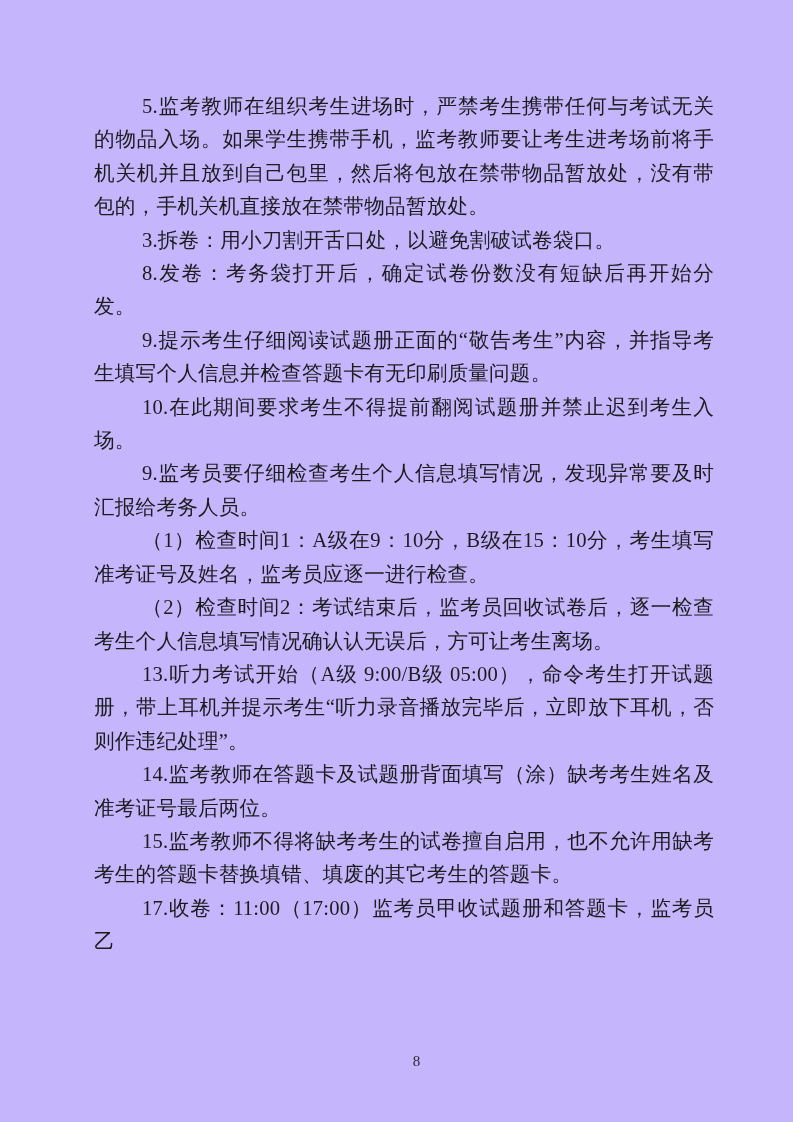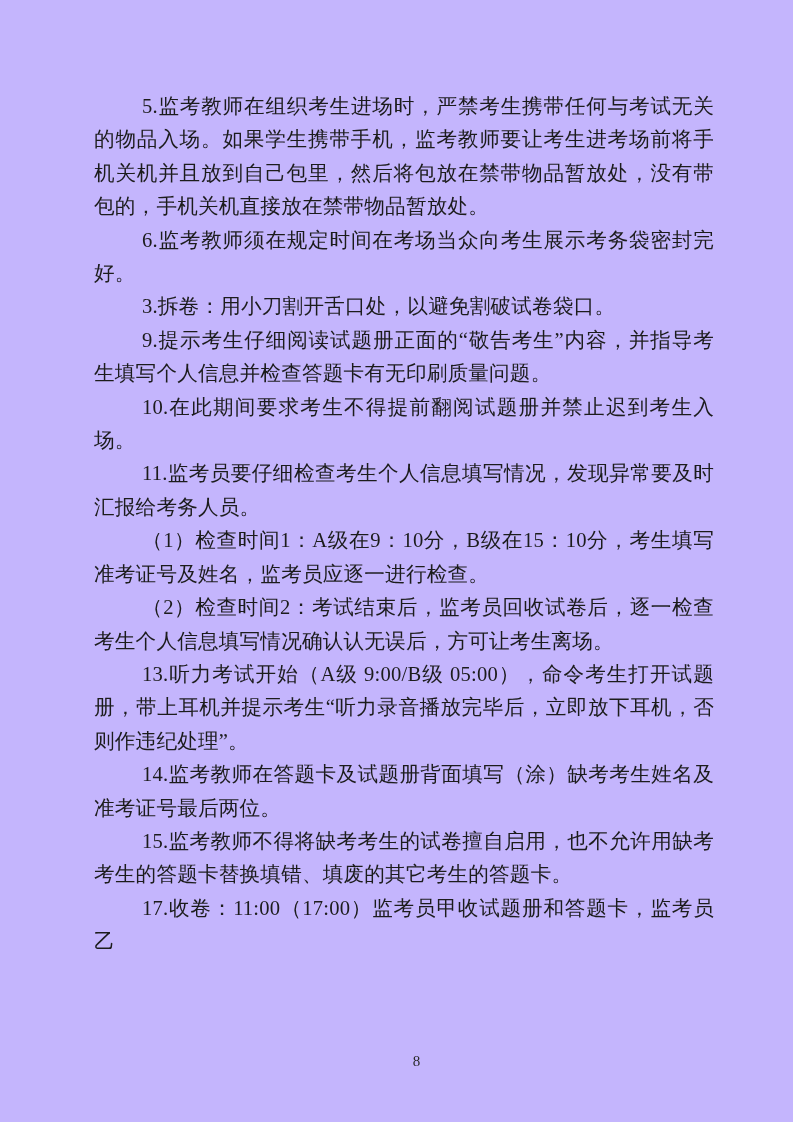--- a/index.html
+++ b/index.html
@@ -45,25 +45,25 @@
     color: #2a2a2a;
     font-family: "Liberation Serif", "DejaVu Serif", serif;
   }
 </style>
 </head>
 <body>
 
 <div class="page">
   <div class="content">
     <p>5.监考教师在组织考生进场时，严禁考生携带任何与考试无关的物品入场。如果学生携带手机，监考教师要让考生进考场前将手机关机并且放到自己包里，然后将包放在禁带物品暂放处，没有带包的，手机关机直接放在禁带物品暂放处。</p>
-    <p>6.监考教师须在规定时间在考场当众向考生展示考务袋密封完好。</p>
     <p>3.拆卷：用小刀割开舌口处，以避免割破试卷袋口。</p>
+    <p>8.发卷：考务袋打开后，确定试卷份数没有短缺后再开始分发。</p>
     <p>9.提示考生仔细阅读试题册正面的“敬告考生”内容，并指导考生填写个人信息并检查答题卡有无印刷质量问题。</p>
     <p>10.在此期间要求考生不得提前翻阅试题册并禁止迟到考生入场。</p>
-    <p>11.监考员要仔细检查考生个人信息填写情况，发现异常要及时汇报给考务人员。</p>
+    <p>9.监考员要仔细检查考生个人信息填写情况，发现异常要及时汇报给考务人员。</p>
     <p>（1）检查时间1：A级在9：10分，B级在15：10分，考生填写准考证号及姓名，监考员应逐一进行检查。</p>
     <p>（2）检查时间2：考试结束后，监考员回收试卷后，逐一检查考生个人信息填写情况确认认无误后，方可让考生离场。</p>
     <p>13.听力考试开始（A级 9:00/B级 05:00），命令考生打开试题册，带上耳机并提示考生“听力录音播放完毕后，立即放下耳机，否则作违纪处理”。</p>
     <p>14.监考教师在答题卡及试题册背面填写（涂）缺考考生姓名及准考证号最后两位。</p>
     <p>15.监考教师不得将缺考考生的试卷擅自启用，也不允许用缺考考生的答题卡替换填错、填废的其它考生的答题卡。</p>
     <p>17.收卷：11:00（17:00）监考员甲收试题册和答题卡，监考员乙</p>
   </div>
   <div class="footer">
     <span class="page-number">8</span>
   </div>

